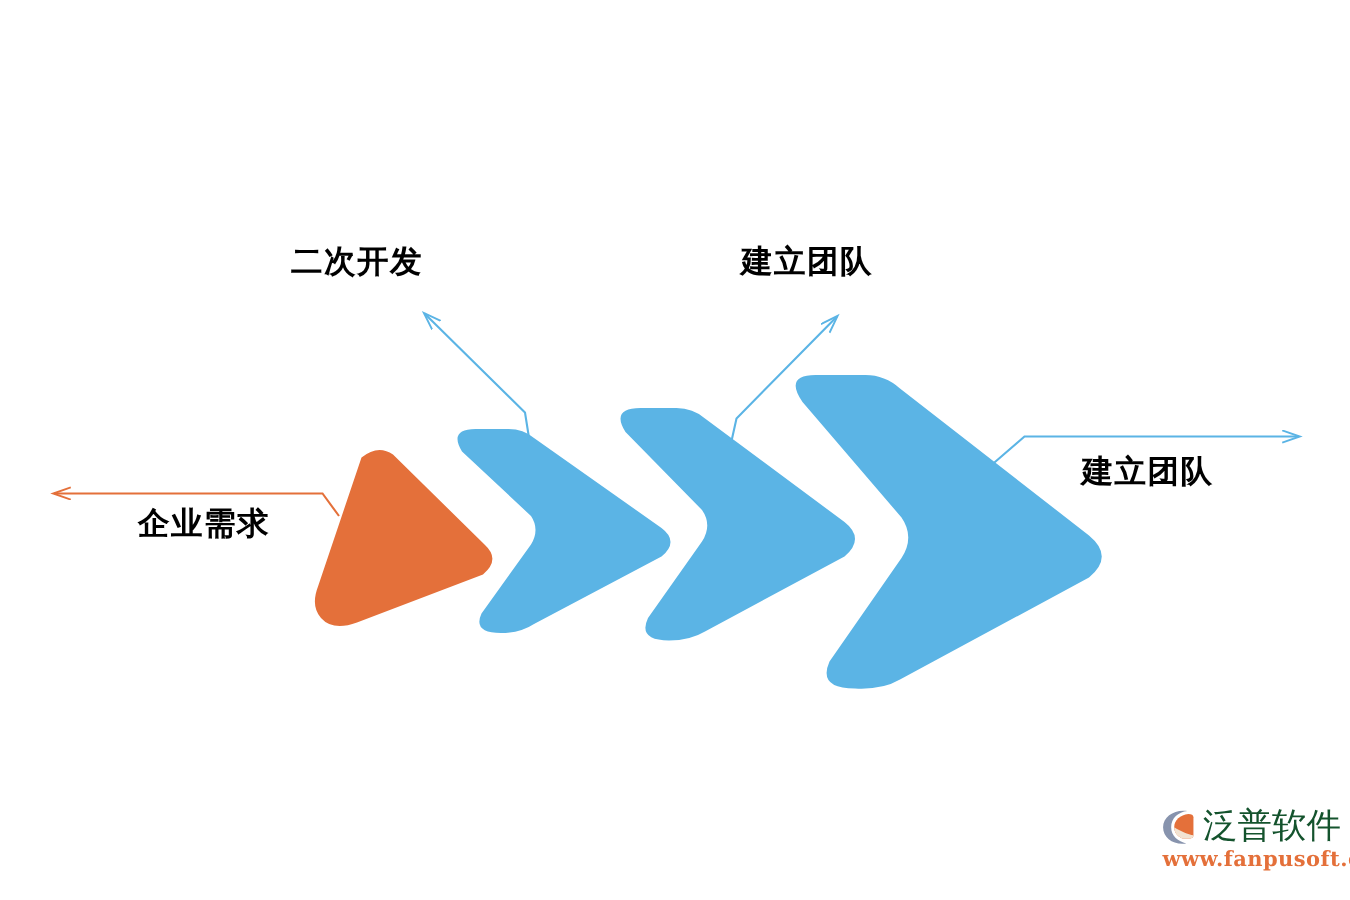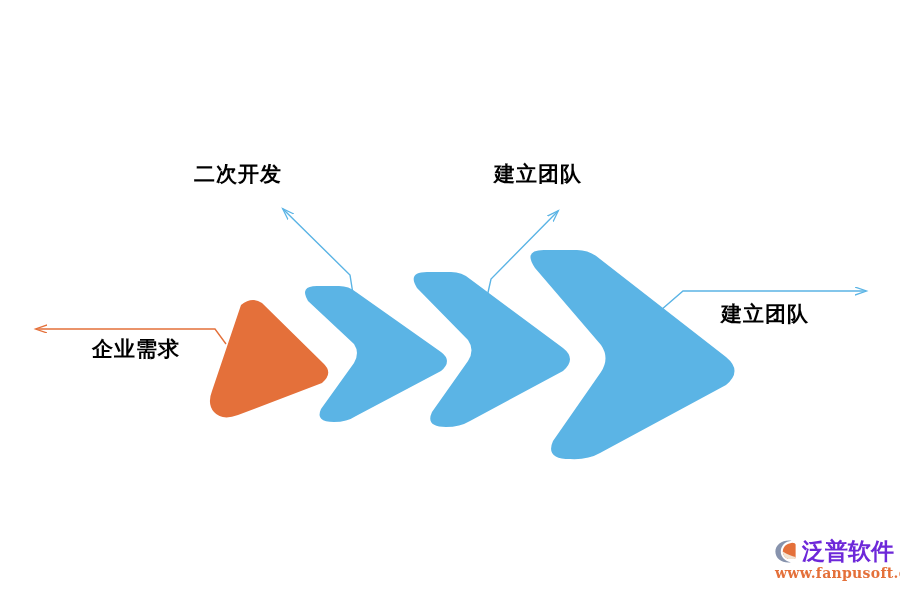--- a/index.html
+++ b/index.html
@@ -64,23 +64,23 @@
     align-items: center;
   }
   #logo-mark {
     width: 27px;
     height: 27px;
     margin-right: 3px;
     flex: 0 0 auto;
   }
   #logo-wordmark {
     font-family: "DejaVu Sans", "Liberation Sans", sans-serif;
-    font-weight: bold;
+    font-weight: normal;
     font-size: 23px;
-    color: #6d28d9;
+    color: #14532d;
     letter-spacing: 0px;
     line-height: 1;
     white-space: nowrap;
   }
   #logo-url {
     position: absolute;
     left: 3px;
     top: 30px;
     font-family: "DejaVu Serif", "Liberation Serif", serif;
     font-weight: bold;

